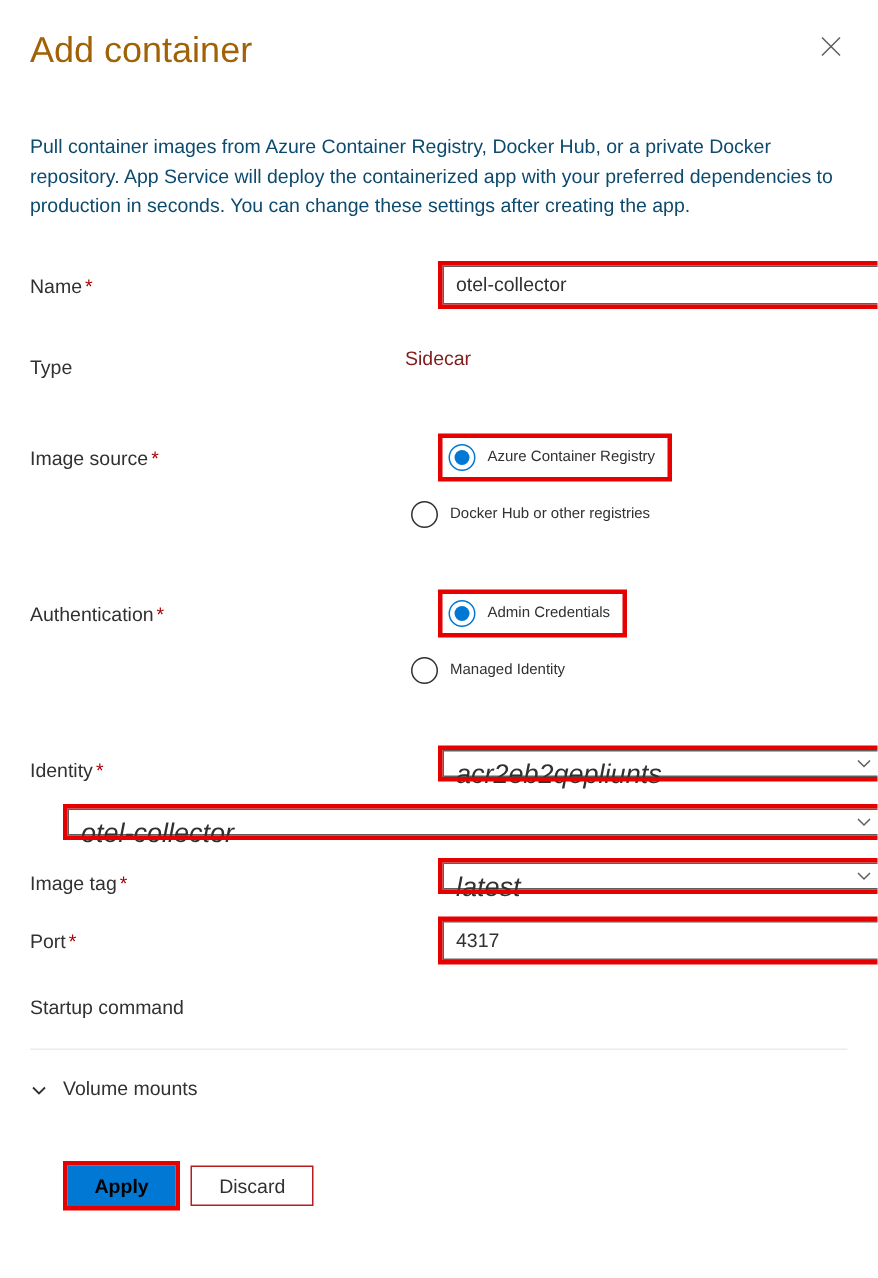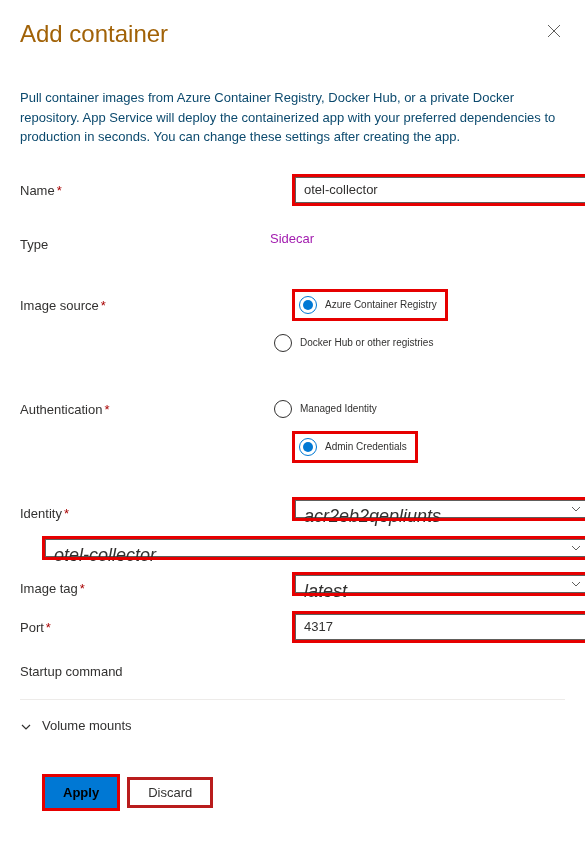--- a/index.html
+++ b/index.html
@@ -67,21 +67,21 @@
       font-family: inherit;
       color: #323130;
       height: 26px;
     }
     .text-input::placeholder {
       color: #605e5c;
       font-style: italic;
     }
     .static-value {
       font-size: 13px;
-      color: #a21caf;
+      color: #7f1d1d;
       padding-top: 0;
     }
     .radio-option {
       display: flex;
       align-items: center;
       margin-bottom: 12px;
       padding: 4px 8px 4px 4px;
       width: fit-content;
     }
     .radio-circle {
@@ -163,21 +163,21 @@
       border: none;
       padding: 6px 18px;
       font-size: 13px;
       cursor: pointer;
       font-family: inherit;
       font-weight: 600;
     }
     .btn-secondary {
       background: #fff;
       color: #323130;
-      border: 3px solid #b91c1c;
+      border: 1px solid #b91c1c;
       padding: 5px 18px;
       font-size: 13px;
       cursor: pointer;
       font-family: inherit;
     }
     .form-row.spacer-top {
       margin-top: 40px;
     }
     .form-row.spacer-top-sm {
       margin-top: 28px;
@@ -225,27 +225,27 @@
       <span class="radio-label">Docker Hub or other registries</span>
     </div>
   </div>
 </div>
 
 <div class="form-row spacer-top-sm">
   <div class="label-col">
     <span>Authentication</span><span class="required-asterisk">*</span>
   </div>
   <div class="input-col">
+    <div class="radio-option highlight-red">
+      <span class="radio-circle selected"></span>
+      <span class="radio-label">Admin Credentials</span>
+    </div>
     <div class="radio-option">
       <span class="radio-circle"></span>
       <span class="radio-label">Managed Identity</span>
-    </div>
-    <div class="radio-option highlight-red">
-      <span class="radio-circle selected"></span>
-      <span class="radio-label">Admin Credentials</span>
     </div>
   </div>
 </div>
 
 <div class="form-row spacer-top-sm">
   <div class="label-col">
     <span>Identity</span><span class="required-asterisk">*</span>
   </div>
   <div class="input-col">
     <div class="select-wrapper highlight-red">

